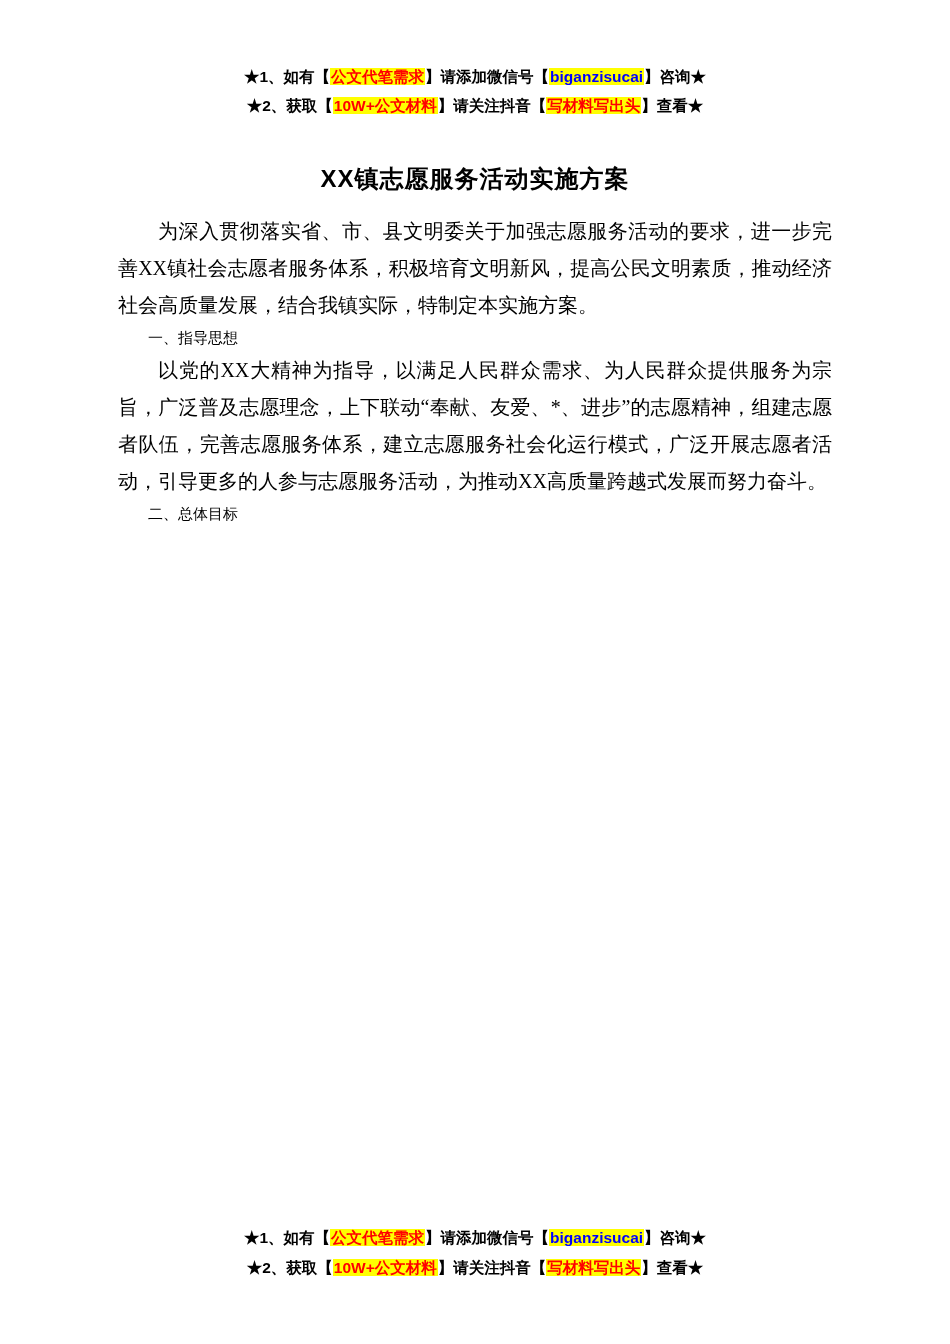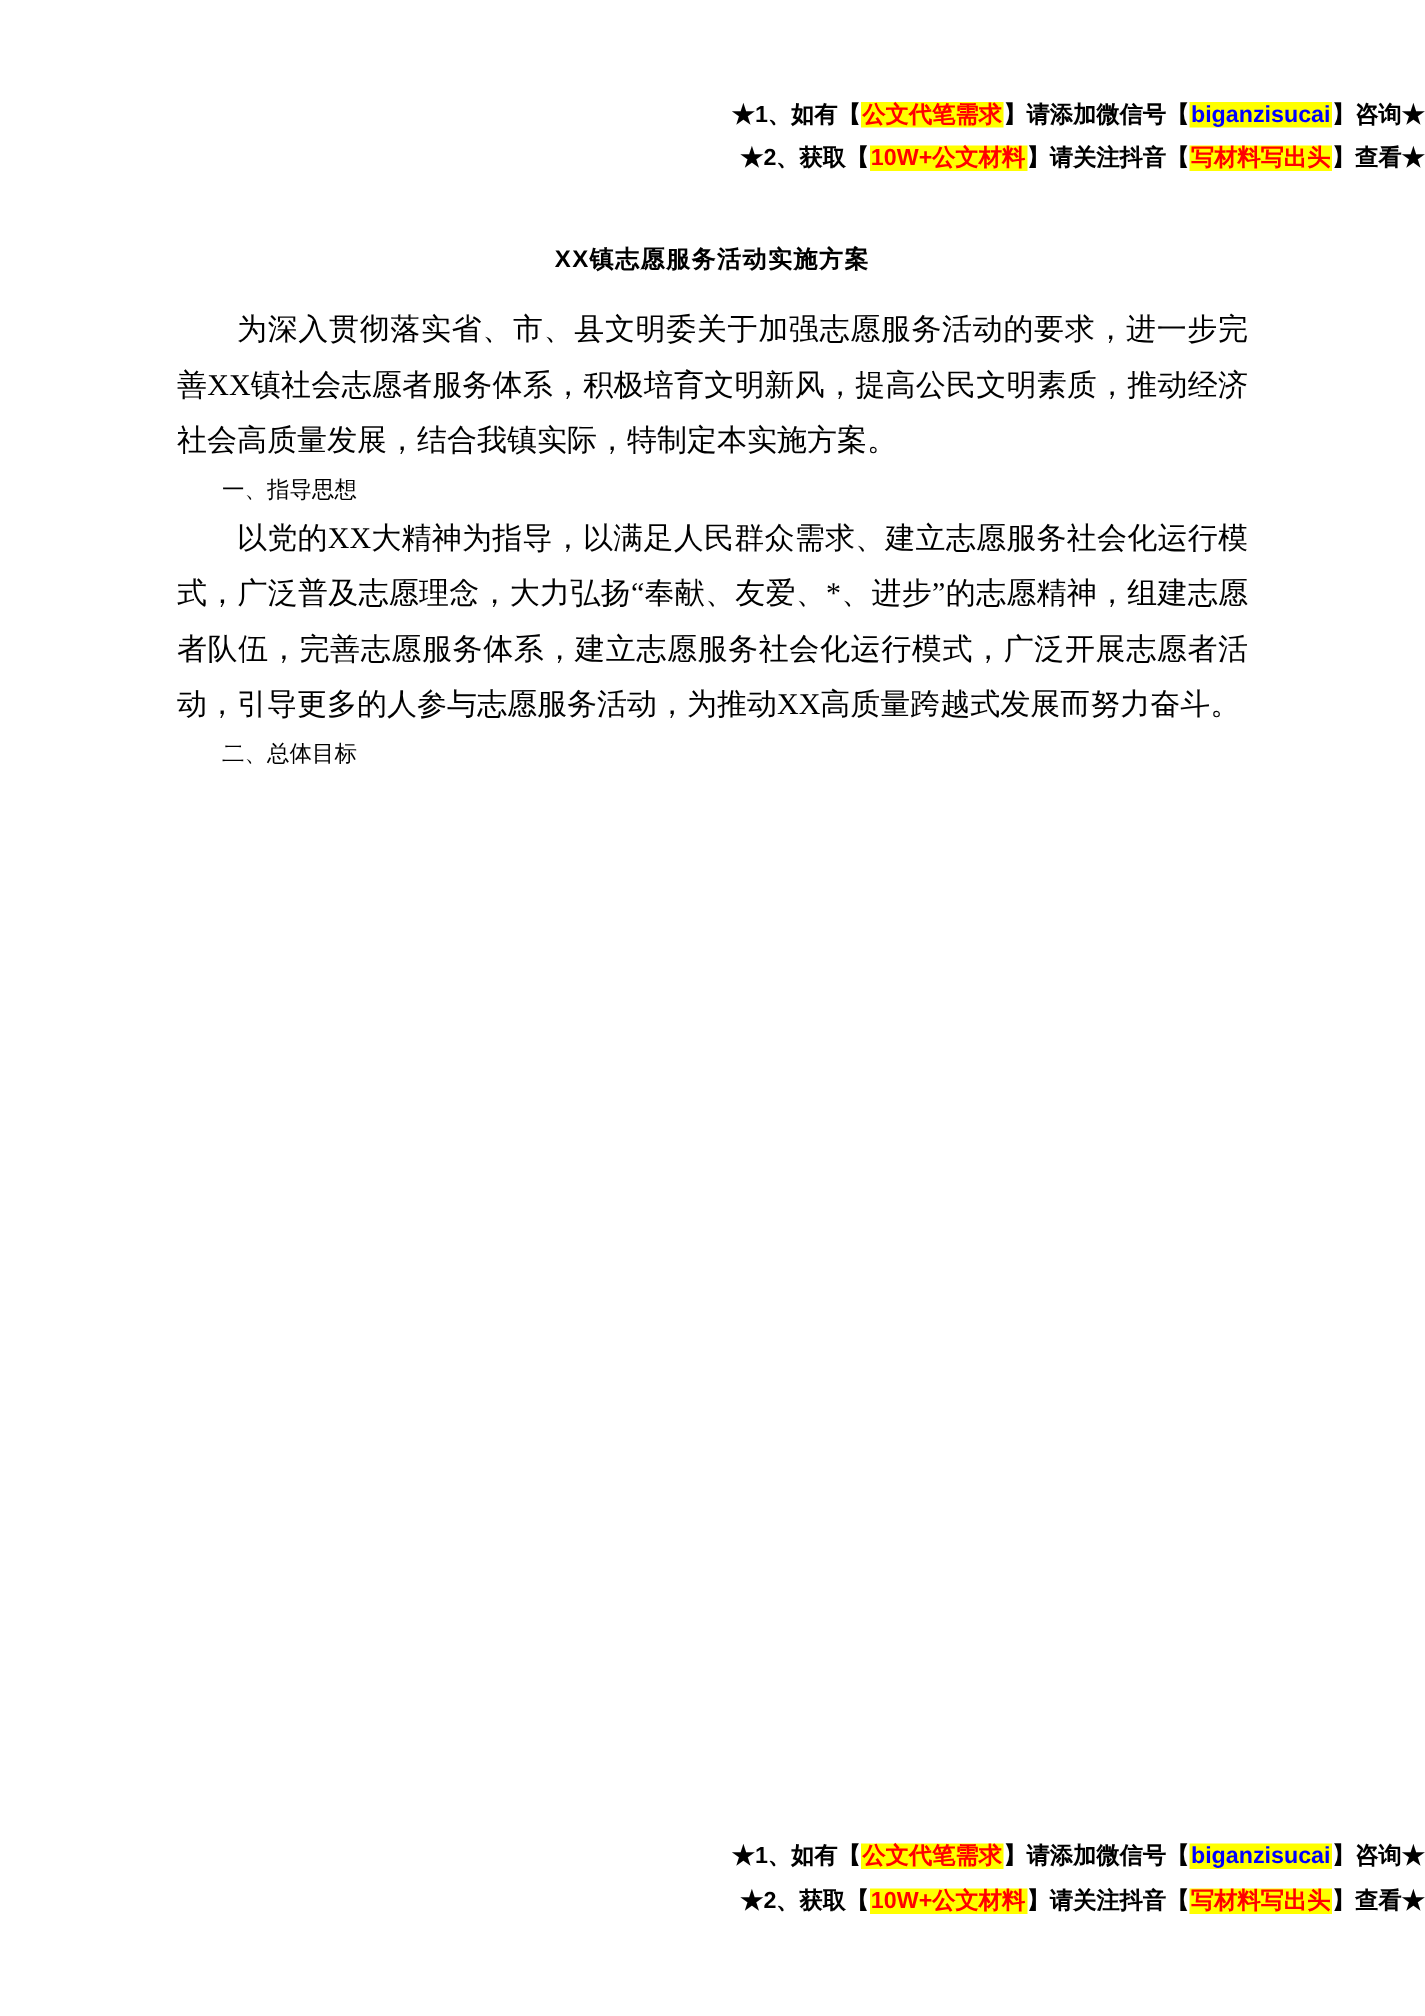--- a/index.html
+++ b/index.html
@@ -20,21 +20,21 @@
     height: 1344px;
     box-sizing: border-box;
     padding: 0;
     position: relative;
     display: flex;
     flex-direction: column;
   }
 
   
   .promo {
-    text-align: right;
+    text-align: center;
     font-size: 15.5px;
     font-weight: bold;
     line-height: 1.9;
     letter-spacing: 0px;
     white-space: nowrap;
   }
   .promo-line {
     display: block;
   }
   .promo .plain { color: #000; }
@@ -60,21 +60,21 @@
     bottom: 62px;
   }
 
   
   .doc-body {
     padding: 0 118px;
     box-sizing: border-box;
   }
   .doc-title {
     text-align: center;
-    font-size: 16px;
+    font-size: 24px;
     font-weight: bold;
     margin-top: 42px;
     margin-bottom: 10px;
     letter-spacing: 1px;
     font-family: "Liberation Sans", sans-serif;
   }
   .para {
     font-size: 20px;
     line-height: 1.85;
     text-align: justify;
@@ -104,21 +104,21 @@
   <div class="promo header-promo">
     <span class="promo-line"><span class="plain">★1、如有</span><span class="bracket">【</span><span class="hl-red">公文代笔需求</span><span class="bracket">】</span><span class="plain">请添加微信号</span><span class="bracket">【</span><span class="hl-blue">biganzisucai</span><span class="bracket">】</span><span class="plain">咨询★</span></span>
     <span class="promo-line"><span class="plain">★2、获取</span><span class="bracket">【</span><span class="hl-red">10W+公文材料</span><span class="bracket">】</span><span class="plain">请关注抖音</span><span class="bracket">【</span><span class="hl-red">写材料写出头</span><span class="bracket">】</span><span class="plain">查看★</span></span>
   </div>
 
   <div class="doc-body">
     <div class="doc-title">XX镇志愿服务活动实施方案</div>
 
     <p class="para first">为深入贯彻落实省、市、县文明委关于加强志愿服务活动的要求，进一步完善XX镇社会志愿者服务体系，积极培育文明新风，提高公民文明素质，推动经济社会高质量发展，结合我镇实际，特制定本实施方案。</p>
     <p class="heading">一、指导思想</p>
-    <p class="para">以党的XX大精神为指导，以满足人民群众需求、建立志愿服务社会化运行模式，广泛普及志愿理念，大力弘扬“奉献、友爱、*、进步”的志愿精神，组建志愿者队伍，完善志愿服务体系，建立志愿服务社会化运行模式，广泛开展志愿者活动，引导更多的人参与志愿服务活动，为推动XX高质量跨越式发展而努力奋斗。</p>
+    <p class="para">以党的XX大精神为指导，以满足人民群众需求、为人民群众提供服务为宗旨，广泛普及志愿理念，上下联动“奉献、友爱、*、进步”的志愿精神，组建志愿者队伍，完善志愿服务体系，建立志愿服务社会化运行模式，广泛开展志愿者活动，引导更多的人参与志愿服务活动，为推动XX高质量跨越式发展而努力奋斗。</p>
     <p class="heading">二、总体目标</p>
   </div>
 
   <div class="promo footer-promo">
     <span class="promo-line"><span class="plain">★1、如有</span><span class="bracket">【</span><span class="hl-red">公文代笔需求</span><span class="bracket">】</span><span class="plain">请添加微信号</span><span class="bracket">【</span><span class="hl-blue">biganzisucai</span><span class="bracket">】</span><span class="plain">咨询★</span></span>
     <span class="promo-line"><span class="plain">★2、获取</span><span class="bracket">【</span><span class="hl-red">10W+公文材料</span><span class="bracket">】</span><span class="plain">请关注抖音</span><span class="bracket">【</span><span class="hl-red">写材料写出头</span><span class="bracket">】</span><span class="plain">查看★</span></span>
   </div>
 
 </div>
 

